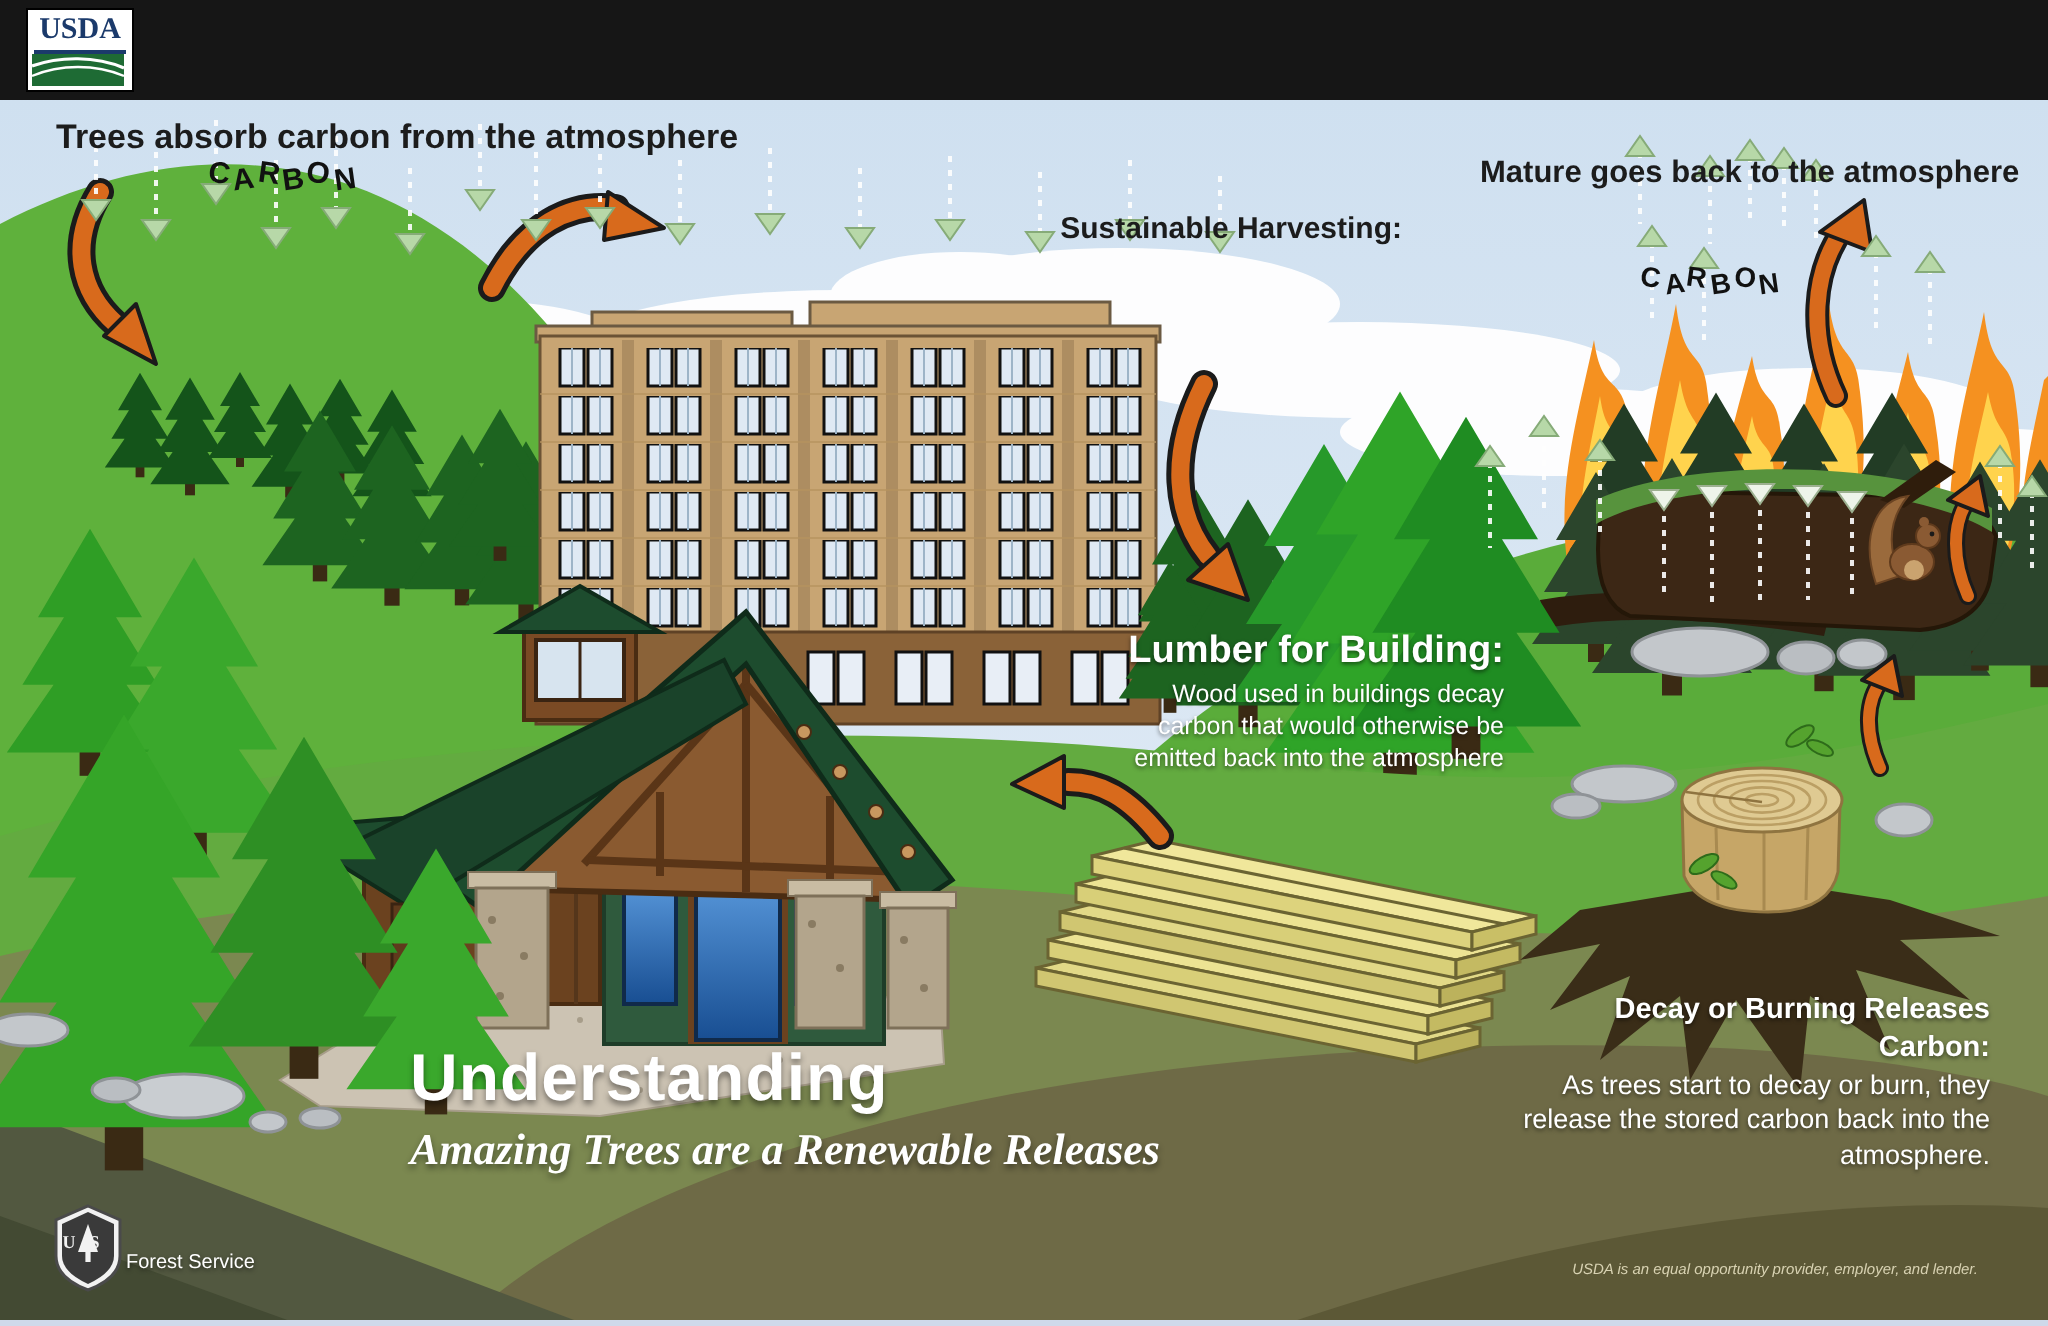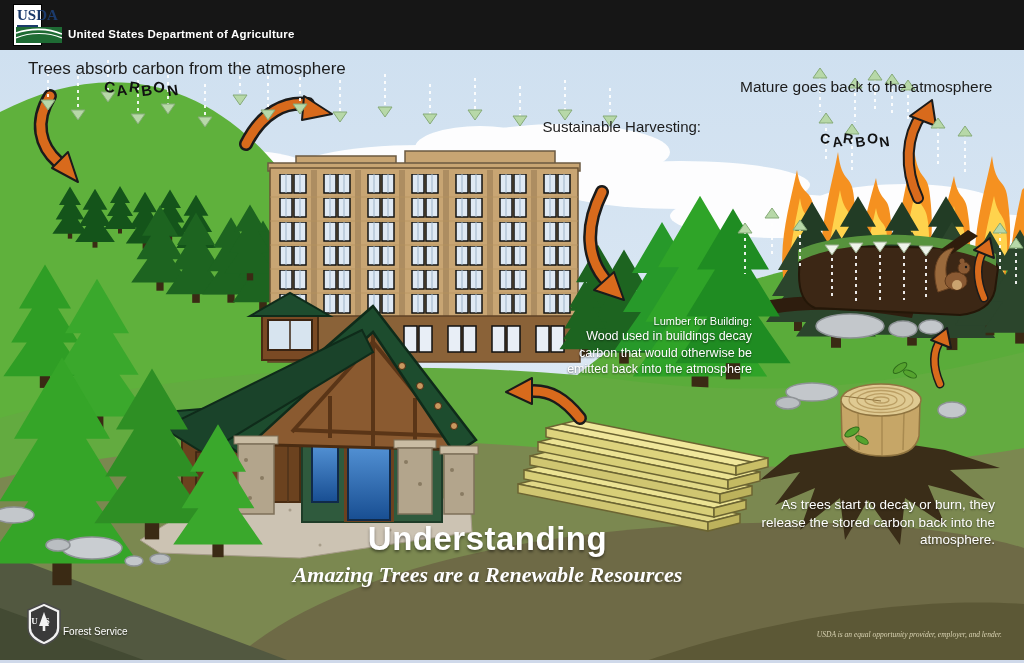--- a/index.html
+++ b/index.html
@@ -1,54 +1,54 @@
 <!DOCTYPE html>
 <html><head>
 <meta charset="utf-8">
 <style>
   html,body{margin:0;padding:0;background:#888;}
   #canvas{position:relative;width:1024px;height:663px;overflow:hidden;background:#d9e7f4;
           font-family:"Liberation Sans",sans-serif;}
   
   #topbar{position:absolute;left:0;top:0;width:1024px;height:50px;background:#161616;z-index:30;}
-  .usda-logo{position:absolute;left:14px;top:5px;width:27px;height:40px;background:#fff;
+  .usda-logo{position:absolute;left:14px;top:5px;width:52px;height:40px;background:#fff;
              box-shadow:0 0 0 1px #000;}
   .usda-logo .word{color:#1b3a6b;font-family:"Liberation Serif",serif;font-weight:bold;
              font-size:15px;text-align:center;line-height:19px;border-bottom:2px solid #1b3a6b;margin:1px 3px 0 3px;}
   .usda-swoosh{position:absolute;left:2px;right:2px;bottom:2px;height:16px;}
   .dept{position:absolute;left:68px;top:28px;color:#fff;font-size:11.5px;font-weight:bold;letter-spacing:.2px;}
   
   .txt{position:absolute;z-index:20;}
   .black{color:#1c1c1c;}
   .white{color:#fff;text-shadow:0 1px 2px rgba(0,0,0,.55);}
-  .b{font-weight:normal;}
+  .b{font-weight:bold;}
   .r{text-align:right;}
   .carbon{font-weight:bold;letter-spacing:1.5px;color:#111;}
   #absorb{left:28px;top:59px;font-size:17px;white-space:nowrap;}
   #carbon-down{left:104px;top:80px;font-size:15px;}
   #renewable{left:84px;top:146px;width:142px;font-size:12.5px;line-height:1.25;}
   #renewable .t{font-size:13.5px;}
-  #sustainable{left:505px;top:117px;width:196px;font-size:13.5px;line-height:1.3;}
+  #sustainable{left:505px;top:105px;width:196px;font-size:13.5px;line-height:1.3;}
   #sustainable .t{font-size:15px;}
   #goesback{left:740px;top:78px;font-size:15.5px;white-space:nowrap;}
   #carbon-up{left:820px;top:132px;font-size:14px;}
   #woodb{left:18px;top:300px;width:196px;font-size:13px;line-height:1.3;}
   #woodb .t{font-size:14.5px;}
   #lumber{left:552px;top:314px;width:200px;font-size:12.5px;line-height:1.3;}
-  #lumber .t{font-size:11px;}
+  #lumber .t{font-size:19px;}
   #decay{left:755px;top:496px;width:240px;font-size:13.5px;line-height:1.3;}
   #decay .t{font-size:14.5px;}
-  #titleblock{left:205px;top:521px;width:565px;text-align:center;}
+  #titleblock{left:205px;top:521px;width:565px;text-align:left;}
   #titleblock .l1,#titleblock .l2{font-size:33px;font-weight:bold;line-height:1.08;
       color:#fff;text-shadow:0 2px 3px rgba(0,0,0,.45);letter-spacing:.5px;}
   #titleblock .sub{margin-top:5px;font-family:"Liberation Serif",serif;font-style:italic;
       font-weight:bold;font-size:22px;color:#fff;text-shadow:0 2px 3px rgba(0,0,0,.45);}
   #fslabel{left:63px;top:626px;font-size:10px;font-weight:normal;color:#fff;}
   #fsshield{position:absolute;left:26px;top:602px;z-index:30;}
-  #disclaimer{right:22px;top:630px;font-size:7.5px;font-style:italic;color:#d8d2b2;font-family:Liberation Serif, serif;}
+  #disclaimer{right:35px;top:630px;font-size:7.5px;font-style:italic;color:#d8d2b2;}
   #scene{position:absolute;left:0;top:0;z-index:1;}
   #bottomedge{position:absolute;left:0;bottom:0;width:1024px;height:3px;background:#cfd9ea;z-index:40;}
 </style>
 </head>
 <body>
 
 <div id="canvas">
 
 <svg id="scene" width="1024" height="663" viewBox="0 0 1024 663">
   <defs>
@@ -509,47 +509,47 @@
 
 <div id="topbar">
   <div class="usda-logo">
     <div class="word">USDA</div>
     <svg class="usda-swoosh" viewBox="0 0 46 16">
       <rect x="0" y="0" width="46" height="16" fill="#1e6b34"></rect>
       <path d="M0,6 C14,1 32,1 46,7" fill="none" stroke="#ffffff" stroke-width="1.6"></path>
       <path d="M0,11 C14,5 32,5 46,11" fill="none" stroke="#ffffff" stroke-width="1.2"></path>
     </svg>
   </div>
-  <div class="dept">United States Department of Agriculture</div>
 </div>
 
 <div id="absorb" class="txt black b">Trees absorb carbon from the atmosphere</div>
 <div id="carbon-down" class="txt carbon"><span style="display: inline-block; transform: rotate(8deg) translateY(-1.5px);">C</span><span style="display: inline-block; transform: rotate(-8deg) translateY(1.5px);">A</span><span style="display: inline-block; transform: rotate(8deg) translateY(-1.5px);">R</span><span style="display: inline-block; transform: rotate(-8deg) translateY(1.5px);">B</span><span style="display: inline-block; transform: rotate(8deg) translateY(-1.5px);">O</span><span style="display: inline-block; transform: rotate(-8deg) translateY(1.5px);">N</span></div>
 
 
 <div id="sustainable" class="txt black r">
   <div class="t b">Sustainable Harvesting:</div>
 </div>
 
 <div id="goesback" class="txt black b">Mature goes back to the atmosphere</div>
 <div id="carbon-up" class="txt carbon"><span style="display: inline-block; transform: rotate(8deg) translateY(-1.5px);">C</span><span style="display: inline-block; transform: rotate(-8deg) translateY(1.5px);">A</span><span style="display: inline-block; transform: rotate(8deg) translateY(-1.5px);">R</span><span style="display: inline-block; transform: rotate(-8deg) translateY(1.5px);">B</span><span style="display: inline-block; transform: rotate(8deg) translateY(-1.5px);">O</span><span style="display: inline-block; transform: rotate(-8deg) translateY(1.5px);">N</span></div>
 
 
 <div id="lumber" class="txt white r">
   <div class="t b">Lumber for Building:</div>
   <div>Wood used in buildings decay carbon that would otherwise be emitted back into the atmosphere</div>
 </div>
 
 <div id="decay" class="txt white r">
+  <div class="t b">Decay or Burning Releases Carbon:</div>
   <div>As trees start to decay or burn, they release the stored carbon back into the atmosphere.</div>
 </div>
 
 <div id="titleblock" class="txt">
   <div class="l1">Understanding</div>
-  <div class="sub">Amazing Trees are a Renewable Resources</div>
+  <div class="sub">Amazing Trees are a Renewable Releases</div>
 </div>
 
 <svg id="fsshield" width="36" height="44" viewBox="0 0 36 44">
   <path d="M18,1 L34,8 L34,26 Q34,37 18,43 Q2,37 2,26 L2,8 Z" fill="#f2f2f2" stroke="#4a4a4a" stroke-width="1.5"></path>
   <path d="M18,4 L31,10 L31,26 Q31,34 18,40 Q5,34 5,26 L5,10 Z" fill="#3a3a3a"></path>
   <polygon points="18,10 23,24 13,24" fill="#f2f2f2"></polygon>
   <rect x="16.7" y="24" width="2.6" height="5" fill="#f2f2f2"></rect>
   <text x="18" y="22" text-anchor="middle" font-size="9" font-weight="bold" font-family="Liberation Serif, serif" fill="#f2f2f2" letter-spacing="7">US</text>
 </svg>
 <div id="fslabel" class="txt white">Forest Service</div>

